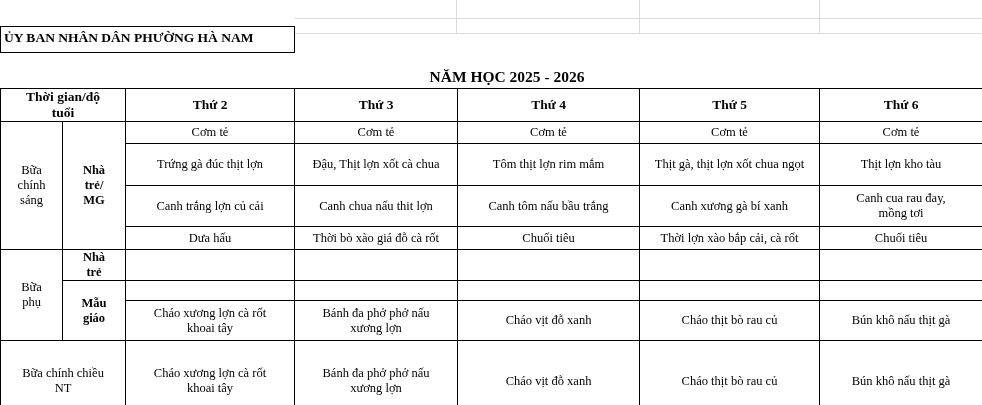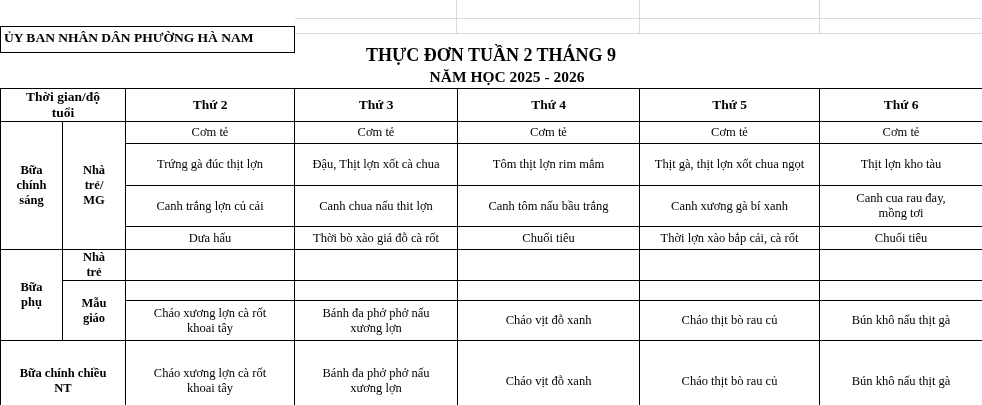--- a/index.html
+++ b/index.html
@@ -32,40 +32,39 @@
     position:absolute; top:88px; left:0; width:982px;
     border-collapse:collapse; table-layout:fixed;
   }
   table.menu th, table.menu td {
     border:1px solid #000; overflow:hidden;
     text-align:center; vertical-align:middle;
     font-size:12.5px; line-height:15px; padding:0 14px;
     white-space:pre-line;
   }
   table.menu th { font-size:13.5px; line-height:16px; }
-  td.meal-label { font-weight:bold; font-size:13.5px; line-height:17px; }
+  td.meal-label { font-weight:normal; font-size:13.5px; line-height:17px; }
   td.age-left  { font-weight:bold; font-size:13.5px; line-height:17px; text-align:left; padding-left:2px; }
   td.age-center{ font-weight:bold; font-size:13.5px; line-height:17px; }
 </style>
 </head>
 <body>
 
 <div class="page">
 
   <div class="vgrid" style="left:456px;"></div>
   <div class="vgrid" style="left:639px;"></div>
   <div class="vgrid" style="left:819px;"></div>
   <div class="hgrid" style="top:18px;"></div>
   <div class="hgrid" style="top:33px;"></div>
 
   <div class="org-box">
     <div>ỦY BAN NHÂN DÂN PHƯỜNG HÀ NAM</div>
   </div>
 
-  <div class="title1">THỰC ĐƠN TUẦN 2 THÁNG 9</div>
   <div class="title2">NĂM HỌC 2025 - 2026</div>
 
   <table class="menu">
     <colgroup>
       <col style="width:62px">
         <col style="width:63px">
       <col style="width:169px">
         <col style="width:163px">
         <col style="width:182px">
       <col style="width:180px">

